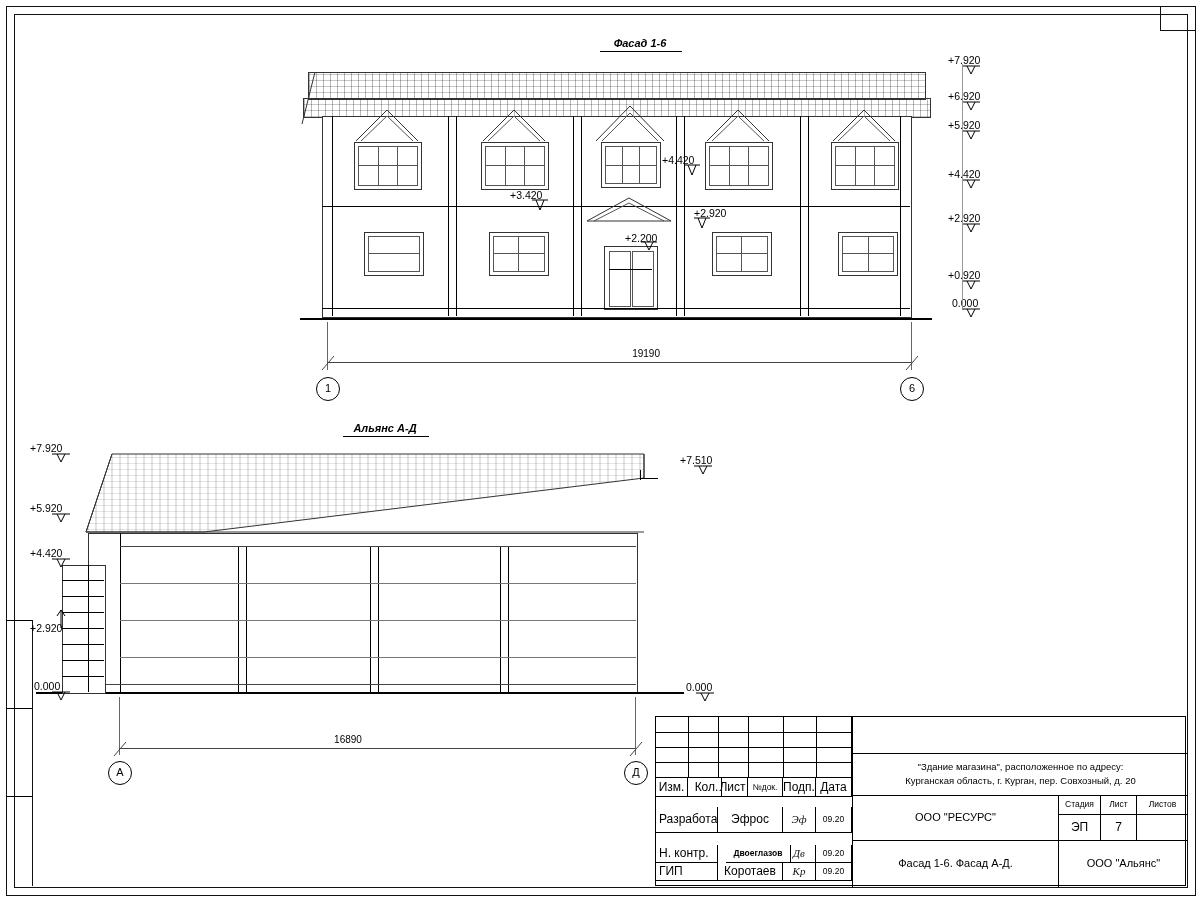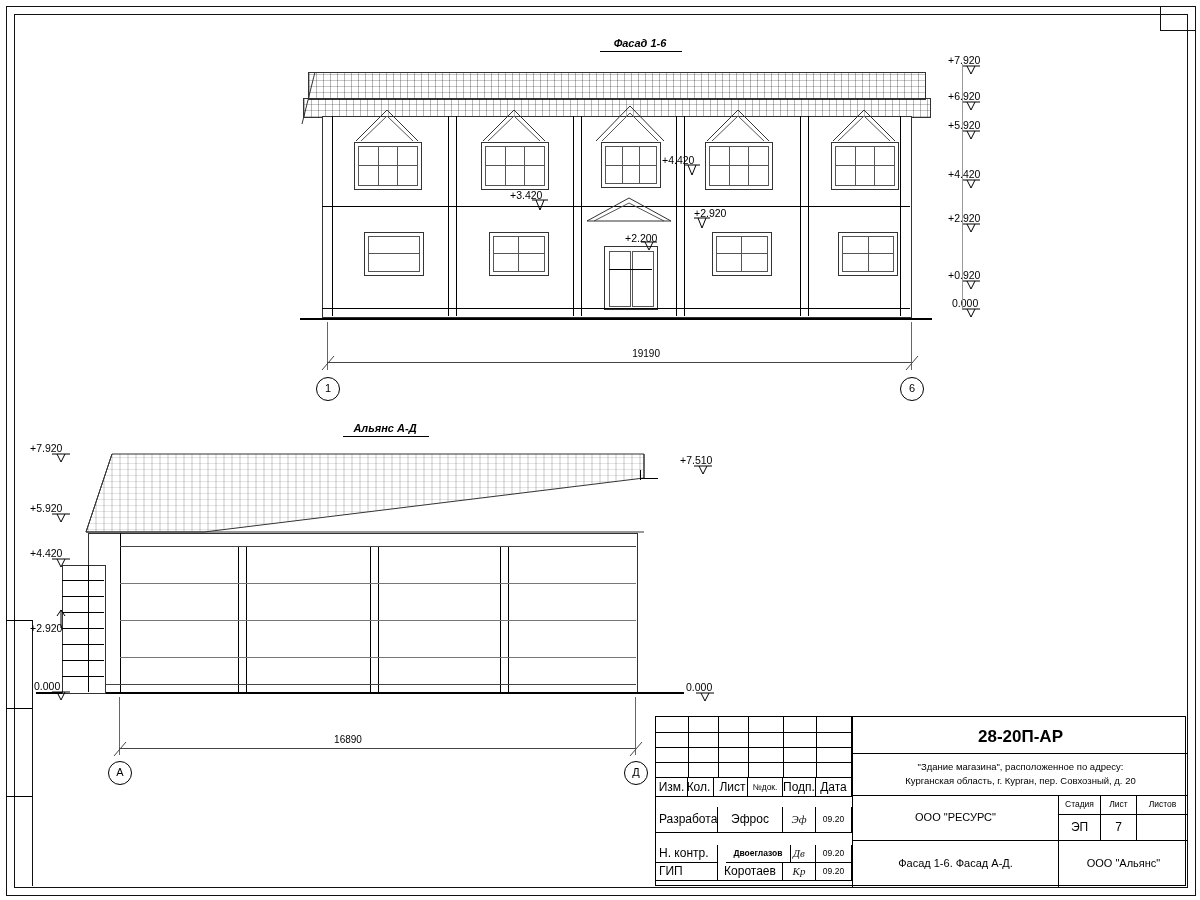--- a/index.html
+++ b/index.html
@@ -423,21 +423,21 @@
       <div class="vline" style="left:127px; top:0; height:60px;"></div>
       <div class="vline" style="left:160px; top:0; height:60px;"></div>
       <div class="vline" style="left:195px; top:0; height:60px;"></div>
       <div class="hline" style="left:0; top:15px; width:196px;"></div>
       <div class="hline" style="left:0; top:30px; width:196px;"></div>
       <div class="hline" style="left:0; top:45px; width:196px;"></div>
     </div>
 
     <div class="abs" style="left:0; top:60px; width:196px; height:18px; border-top:1px solid #000; border-bottom:1px solid #000;">
       <div class="tbcell" style="left:0;   top:0; width:32px; height:18px; border-bottom:none;">Изм.</div>
-      <div class="tbcell" style="left:28px; top:0; width:30px; height:18px; border-bottom:none;">Кол.</div>
+      <div class="tbcell" style="left:36px; top:0; width:30px; height:18px; border-bottom:none;">Кол.</div>
       <div class="tbcell" style="left:62px; top:0; width:30px; height:18px; border-bottom:none;">Лист</div>
       <div class="tbcell smalltxt" style="left:92px; top:0; width:35px; height:18px; border-bottom:none;">№док.</div>
       <div class="tbcell" style="left:127px; top:0; width:33px; height:18px; border-bottom:none;">Подп.</div>
       <div class="tbcell" style="left:160px; top:0; width:36px; height:18px; border-bottom:none;">Дата</div>
     </div>
 
     <div class="abs" style="left:0; top:78px; width:196px; height:92px;">
 
       <div class="tbcell left" style="left:0; top:12px; width:62px; height:26px;">Разработал</div>
       <div class="tbcell" style="left:62px; top:12px; width:65px; height:26px;">Эфрос</div>
@@ -450,21 +450,20 @@
       <div class="tbcell smalltxt" style="left:160px; top:50px; width:36px; height:18px;">09.20</div>
 
       <div class="tbcell left" style="left:0; top:68px; width:62px; height:18px;">ГИП</div>
       <div class="tbcell" style="left:62px; top:68px; width:65px; height:18px;">Коротаев</div>
       <div class="tbcell sig" style="left:127px; top:68px; width:33px; height:18px;">Кр</div>
       <div class="tbcell smalltxt" style="left:160px; top:68px; width:36px; height:18px;">09.20</div>
     </div>
 
     <div class="abs" style="left:196px; top:0; width:335px; height:170px; border-left:1px solid #000;">
 
-      <div class="abs" style="left:0; top:6px; width:335px; height:28px; line-height:28px; text-align:center; font-size:17px; font-weight:bold;">28-20П-АР</div>
       <div class="hline" style="left:0; top:36px; width:335px;"></div>
 
       <div class="abs" style="left:0; top:44px; width:335px; text-align:center; font-size:9.5px;">"Здание магазина", расположенное по адресу:</div>
       <div class="abs" style="left:0; top:58px; width:335px; text-align:center; font-size:9.5px;">Курганская область, г. Курган, пер. Совхозный, д. 20</div>
       <div class="hline" style="left:0; top:78px; width:335px;"></div>
 
       <div class="tbcell" style="left:0; top:78px; width:206px; height:46px; border-bottom:1px solid #000; border-right:1px solid #000; font-size:11px;">ООО "РЕСУРС"</div>
 
       <div class="tbcell smalltxt" style="left:206px; top:78px; width:42px; height:20px;">Стадия</div>
       <div class="tbcell smalltxt" style="left:248px; top:78px; width:36px; height:20px;">Лист</div>

